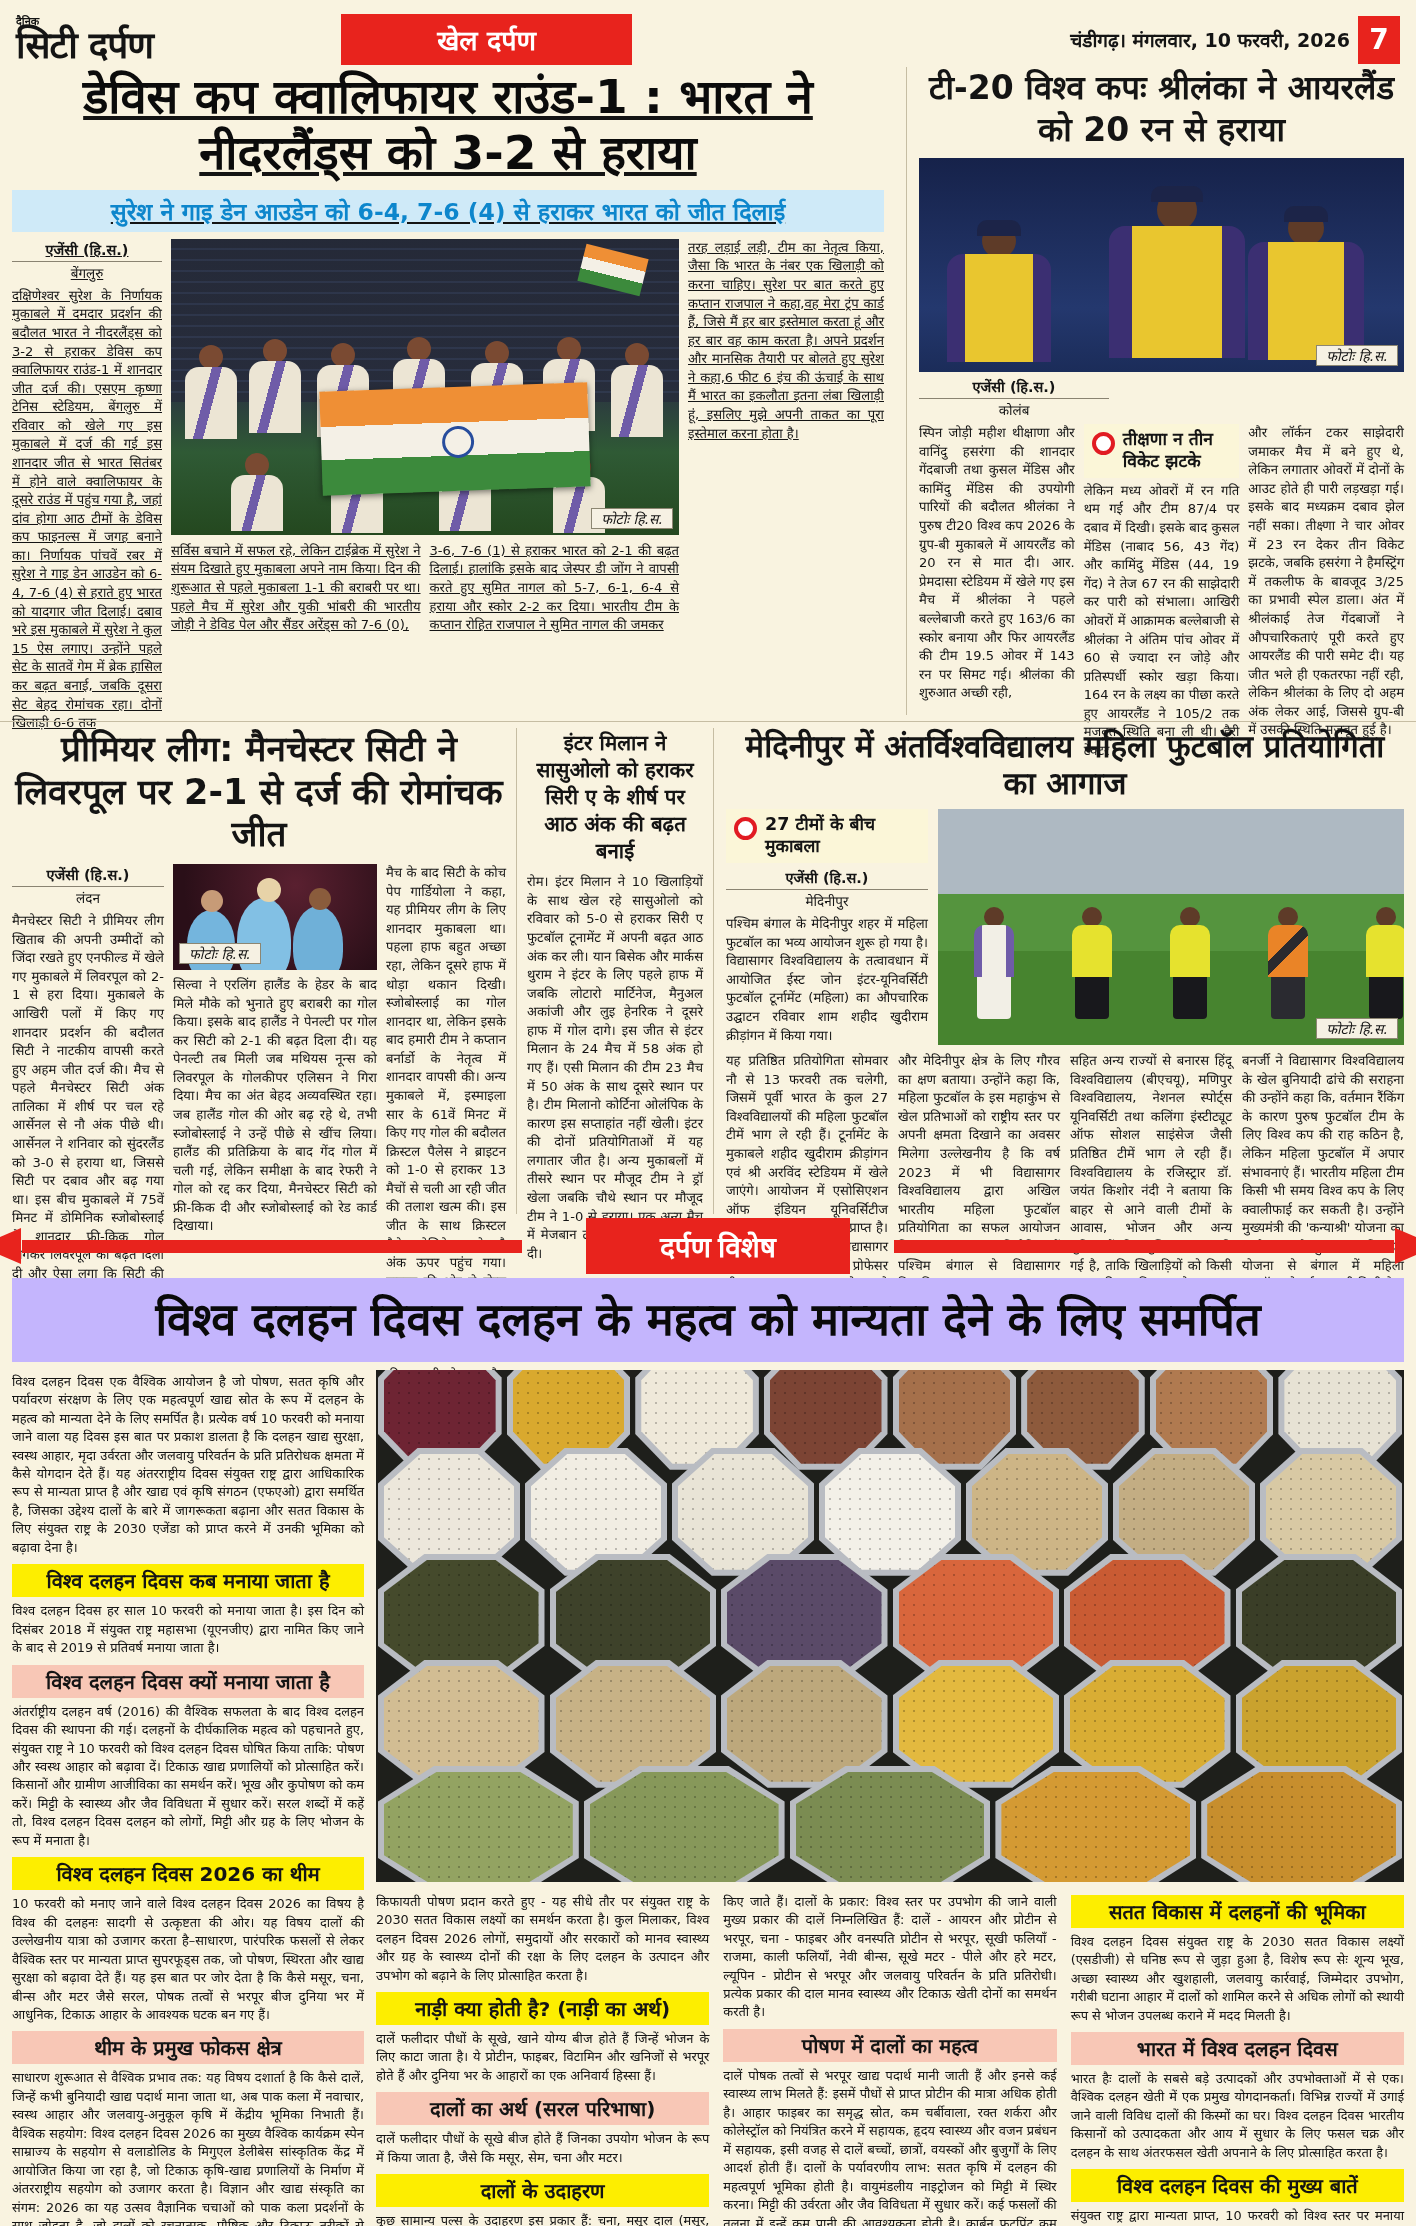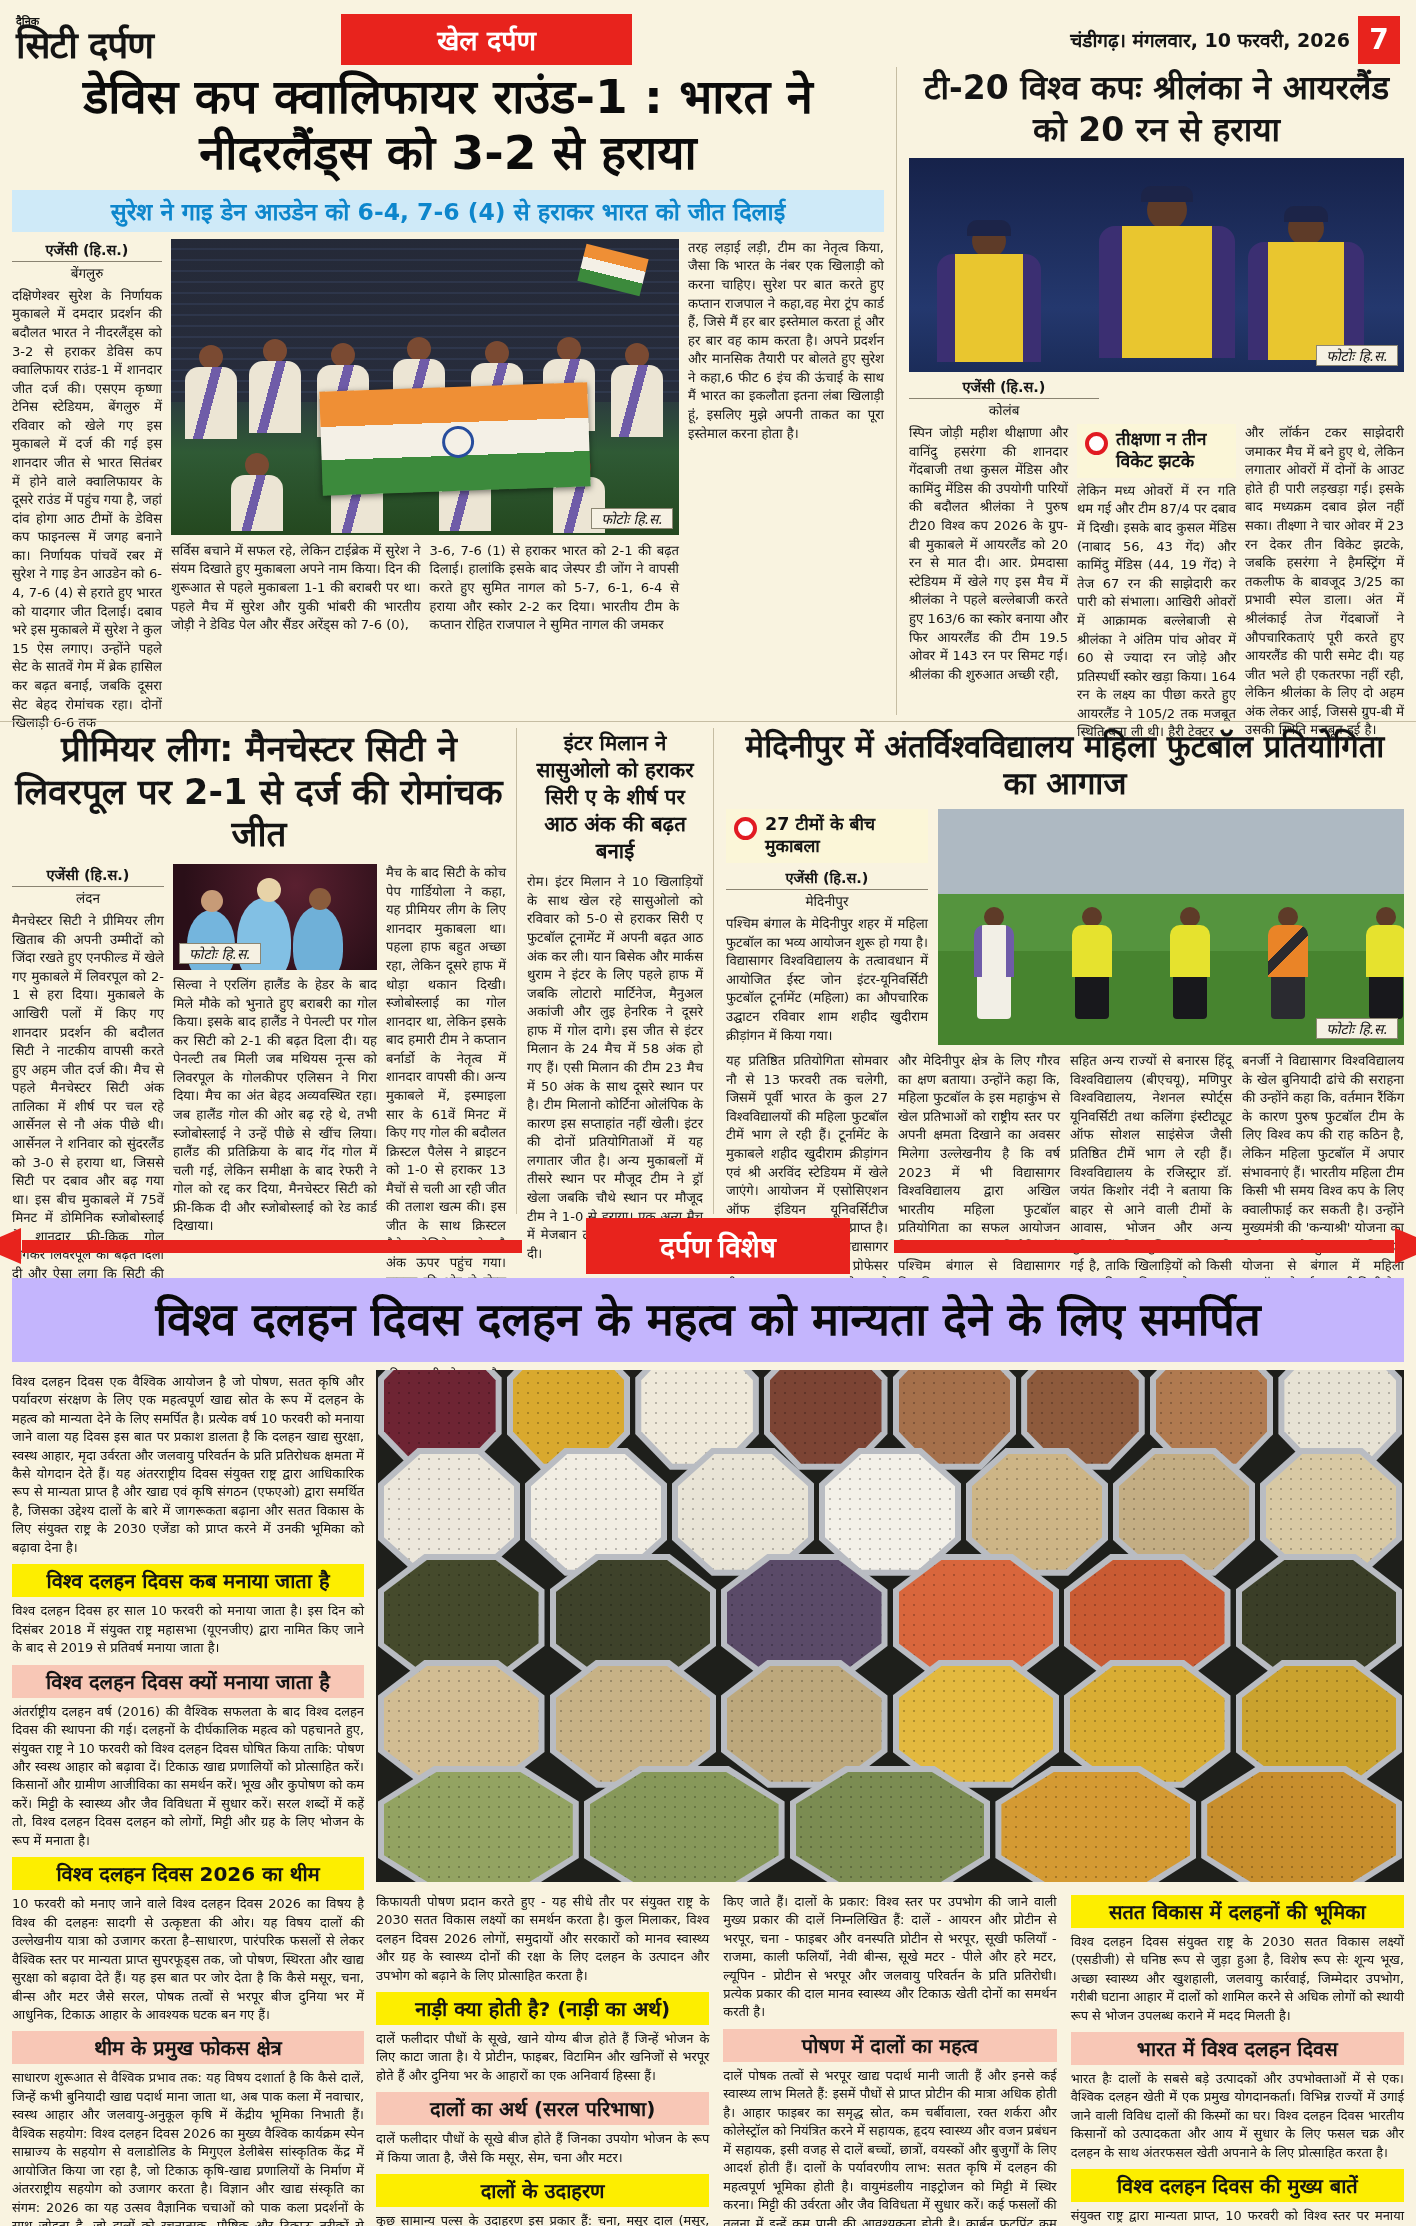--- a/index.html
+++ b/index.html
@@ -20,21 +20,21 @@
   .btext{font-size:13.1px;line-height:1.42;text-align:justify;}
   .photo{position:relative;overflow:hidden;background:#222;}
   .photo-cap{position:absolute;background:#f6f1e3;border:1px solid #8c8672;font-style:italic;
              font-size:14px;padding:0 9px;bottom:6px;right:6px;z-index:5;}
   .vr{border-right:1px solid #c6bda3;}
   .bullet-box{background:#fbf6d8;padding:5px 8px;display:flex;gap:8px;align-items:flex-start;
               font-weight:700;font-size:17.5px;line-height:1.25;margin-bottom:4px;}
   .ring{min-width:15px;height:15px;border:4px solid #e11b22;border-radius:50%;background:#fff;margin-top:3px;}
   
   .top-row{display:flex;padding:2px 12px 0 12px;height:648px;}
-  .davis{width:872px;padding-right:12px;}
+  .davis{width:872px;padding-right:22px;text-decoration:underline;}
   .davis-head{font-size:47px;line-height:1.2;text-align:center;font-weight:700;margin:2px 0 8px;color:#0b0b0b;}
   .blue-strip{background:#cfeaf8;color:#0d86cc;font-weight:700;font-size:23.5px;text-align:center;padding:5px 0;margin-bottom:7px;}
   .davis-body{display:flex;gap:9px;height:448px;}
   .dcol1{width:150px;}
   .davis-mid{width:508px;display:flex;flex-direction:column;gap:7px;}
   .photo-davis{height:296px;background:linear-gradient(#20242f 0%,#2b3142 48%,#2f5a35 72%,#24481f 100%);}
   .seats{position:absolute;inset:0 0 45% 0;background:repeating-linear-gradient(#262b3a 0 9px,#303950 9px 11px);opacity:.8;}
   .drow{display:flex;gap:9px;flex:1;}
   .drow .btext{flex:1;}
   .dcol5{flex:1;}

